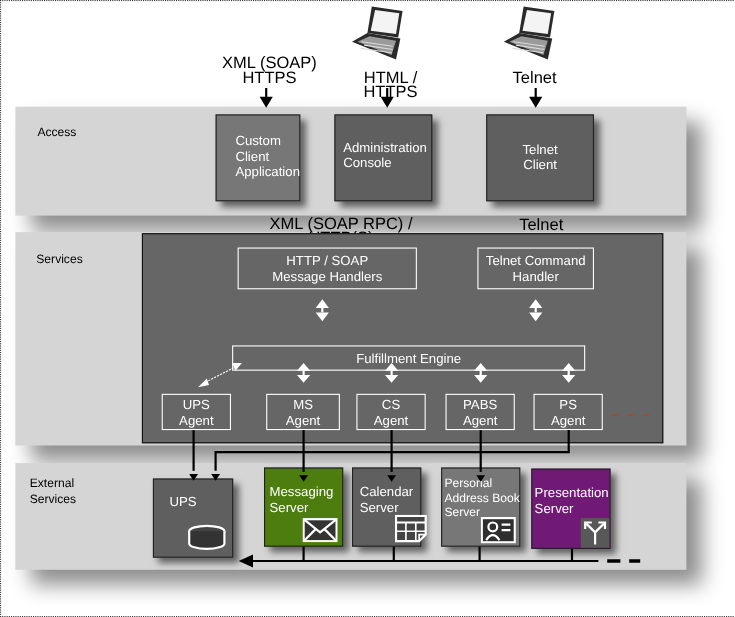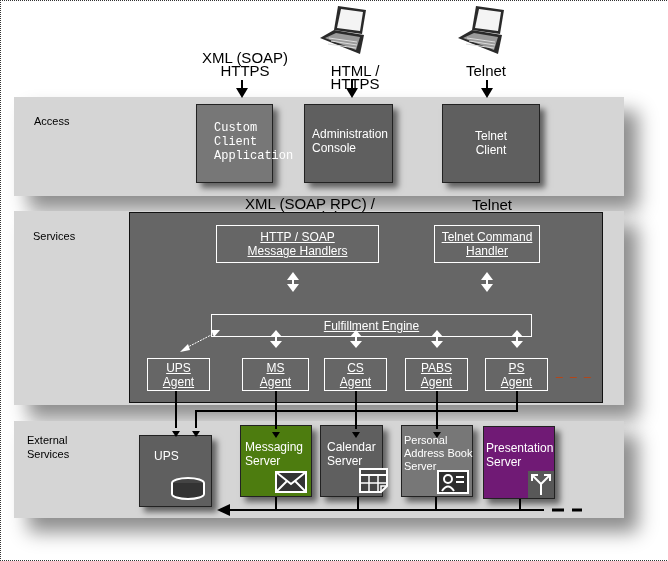--- a/index.html
+++ b/index.html
@@ -8,21 +8,21 @@
     .frame { position: absolute; left: 0; top: 0; width: 666px; height: 559px;
       border-top: 1px dotted #333; border-left: 1px dotted #333; border-bottom: 1px dotted #333; }
     .abs { position: absolute; }
     .layer { position: absolute; background: #d5d5d5;
       box-shadow: 14px 14px 18px rgba(0,0,0,0.45); }
     .layer-label { position: absolute; font-size: 11px; color: #000; line-height: 14px; }
     .box { position: absolute; color: #fff; font-size: 12px; line-height: 14px;
       box-sizing: border-box; border: 1px solid #222;
       box-shadow: 5px 5px 6px rgba(0,0,0,0.55); }
     .outline { position: absolute; border: 1px solid #fff; color: #fff; box-sizing: border-box;
-      font-size: 12px; line-height: 14px; text-align: center; display: flex; align-items: center; justify-content: center; text-decoration: underline; }
+      font-size: 12px; line-height: 14px; text-align: center; display: flex; align-items: center; justify-content: center; }
     .lbl { position: absolute; font-size: 15px; color: #000; text-align: center; line-height: 13px; }
     .dark { background: #5f5f5f; }
     .mid { background: #777777; }
     svg.overlay { position: absolute; left: 0; top: 0; pointer-events: none; }
   </style>
 </head>
 <body>
 
 <div class="frame"></div>
 
@@ -56,21 +56,21 @@
   <polygon points="25,5 47,8 44,27 21,24" fill="#f4f4f4"></polygon>
   <polygon points="4,34 18,26 48,31 44,50" fill="#2a2a2a"></polygon>
   <polygon points="9,34 20,29 44,33 40,46" fill="#9a9a9a"></polygon>
   <g stroke="#dcdcdc" stroke-width="1">
     <line x1="13" y1="34" x2="41" y2="38"></line>
       <line x1="15" y1="37" x2="41" y2="41"></line>
       <line x1="12" y1="40" x2="40" y2="44"></line>
   </g>
 </svg>
 
-<div class="box mid" style="left:196px;top:104px;width:77px;height:79px;font-family:Liberation Mono, monospace;">
+<div class="box mid" style="left:196px;top:104px;width:77px;height:79px;">
   <div style="position:absolute;left:17px;top:16px;white-space:pre;">Custom
 Client
 Application</div>
 </div>
 <div class="box dark" style="left:304px;top:104px;width:89px;height:79px;">
   <div style="position:absolute;left:7px;top:22px;white-space:pre;">Administration
 Console</div>
 </div>
 <div class="box dark" style="left:442px;top:104px;width:98px;height:79px;">
   <div style="position:absolute;left:0;right:0;top:24px;text-align:center;white-space:pre;">Telnet

